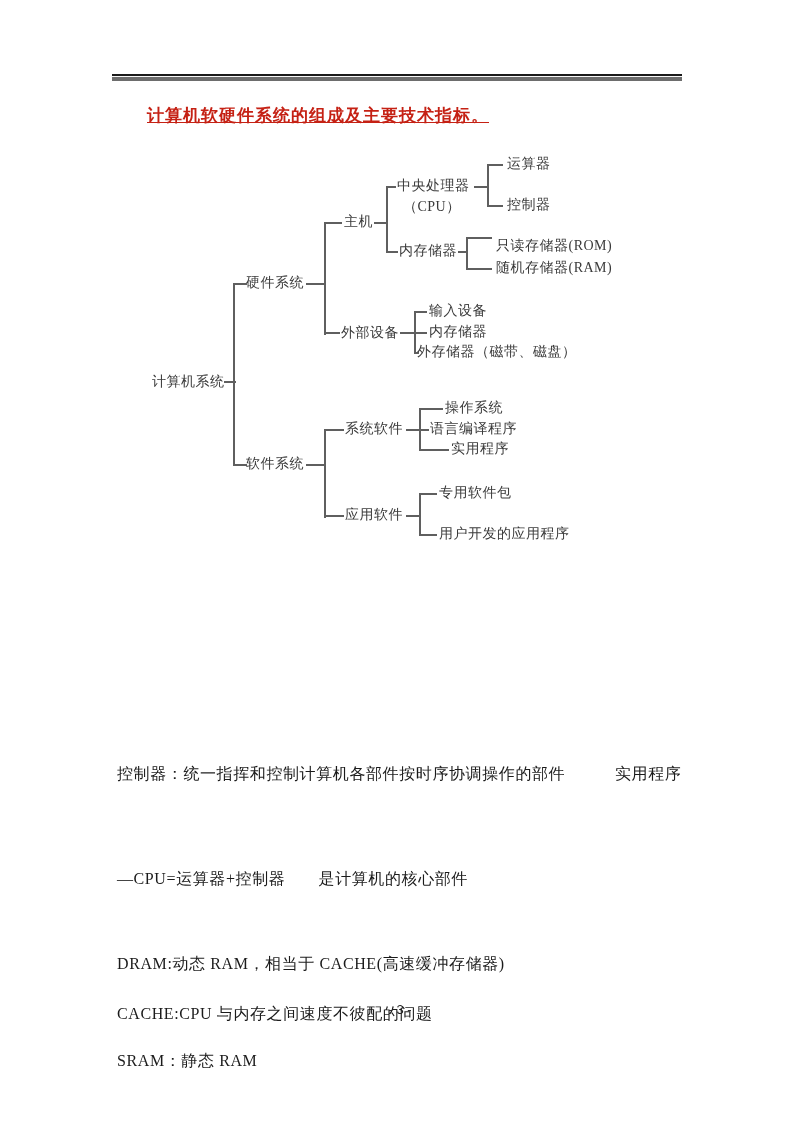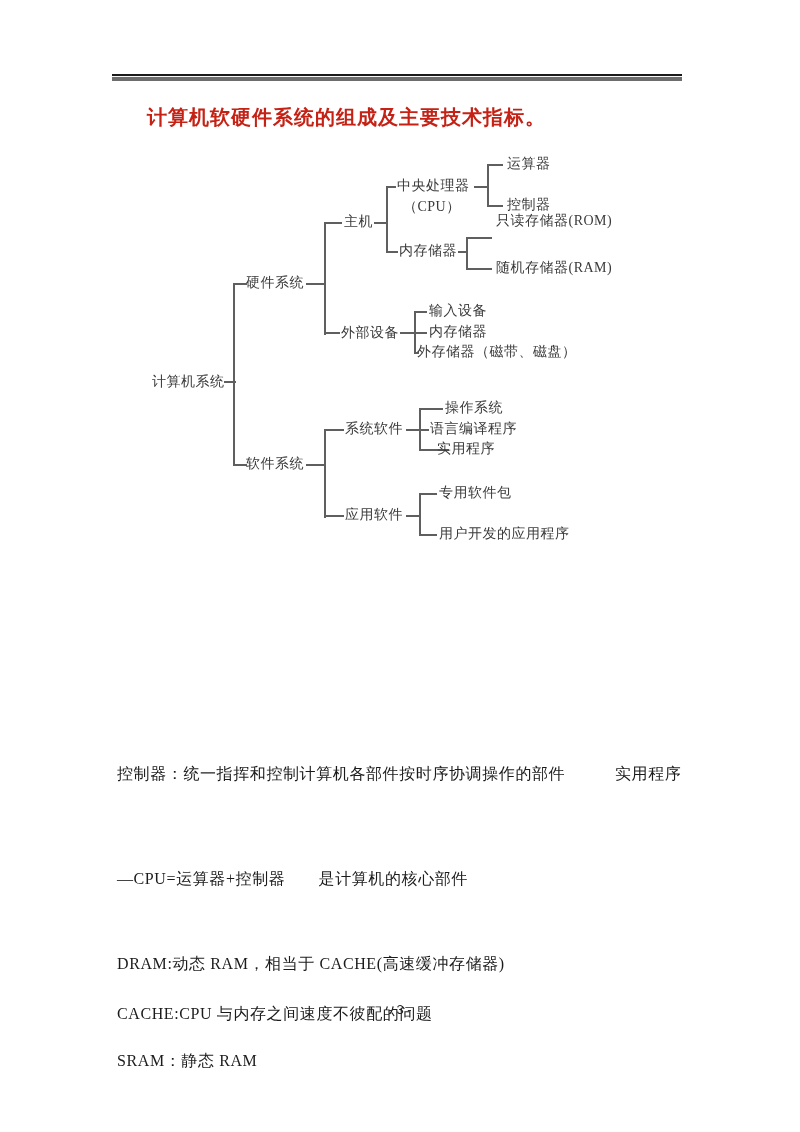--- a/index.html
+++ b/index.html
@@ -7,49 +7,49 @@
     position:relative;width:800px;height:1132px;background:#ffffff;overflow:hidden;
     font-family:"Liberation Serif","DejaVu Serif",serif;
   }
   
   .top-rule{
     position:absolute;left:112px;top:74px;width:570px;height:7px;
     background:linear-gradient(to bottom,#1a1a1a 0,#1a1a1a 2px,#f7f7f7 2px,#f7f7f7 3px,#6d6d6d 3px,#6d6d6d 7px);
   }
   .doc-title{
     position:absolute;left:147px;top:104px;
-    font-size:20px;font-weight:bold;color:#c52114;letter-spacing:1px;white-space:pre;
+    font-size:17px;font-weight:bold;color:#c52114;letter-spacing:1px;white-space:pre;text-decoration:underline;
   }
   
   .diagram{position:absolute;left:0;top:0;width:800px;height:570px;}
   .dnode{
     position:absolute;font-size:14px;color:#3a3a3a;letter-spacing:0.5px;
     white-space:pre;line-height:15px;
   }
   .dline{position:absolute;background:#5f5f5f;}
   .h{height:2px;} .v{width:2px;}
   .n-root{left:152px;top:374px}
   .n-hardware{left:246px;top:275px}
   .n-software{left:246px;top:456px}
   .n-host{left:344px;top:214px}
   .n-peripheral{left:341px;top:325px}
   .n-cpu1{left:397px;top:178px}
   .n-cpu2{left:403px;top:199px}
   .n-memory{left:399px;top:243px}
   .n-alu{left:507px;top:156px}
   .n-cu{left:507px;top:197px}
-  .n-rom{left:496px;top:213px}
+  .n-rom{left:496px;top:238px}
   .n-ram{left:496px;top:260px}
   .n-input{left:429px;top:303px}
   .n-output{left:429px;top:324px}
   .n-ext{left:417px;top:344px}
   .n-syssw{left:345px;top:421px}
   .n-os{left:445px;top:400px}
   .n-lang{left:430px;top:421px}
-  .n-util{left:437px;top:441px}
+  .n-util{left:451px;top:441px}
   .n-appsw{left:345px;top:507px}
   .n-pkg{left:439px;top:485px}
   .n-user{left:439px;top:526px}
   
   .l-root-dash{left:224px;top:381px;width:12px}
   .l-v1{left:233px;top:283px;height:183px}
   .l-hw-tick{left:233px;top:283px;width:14px}
   .l-sw-tick{left:233px;top:464px;width:14px}
   .l-hw-dash{left:306px;top:283px;width:20px}
   .l-v2{left:324px;top:222px;height:113px}

